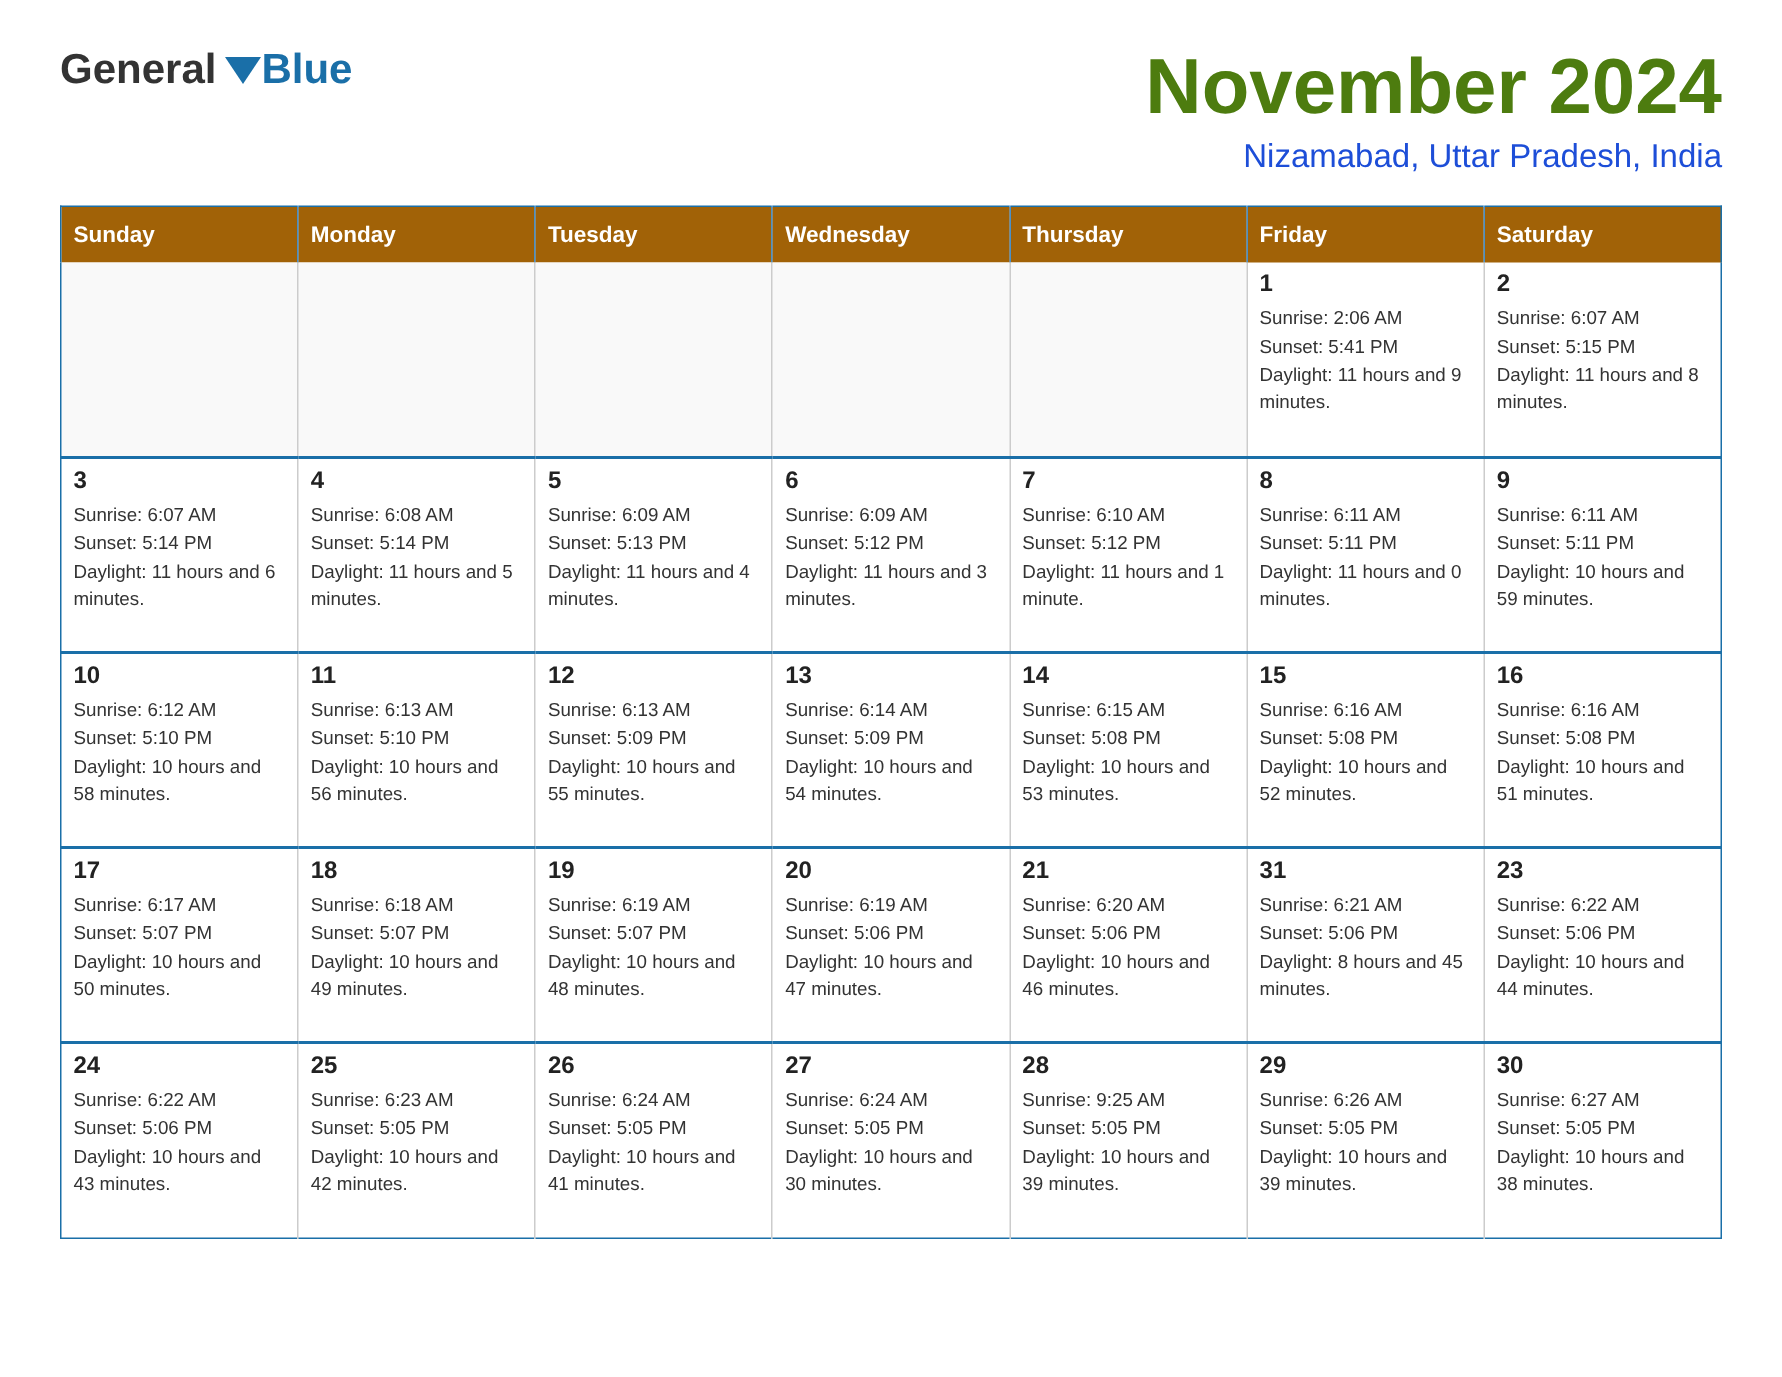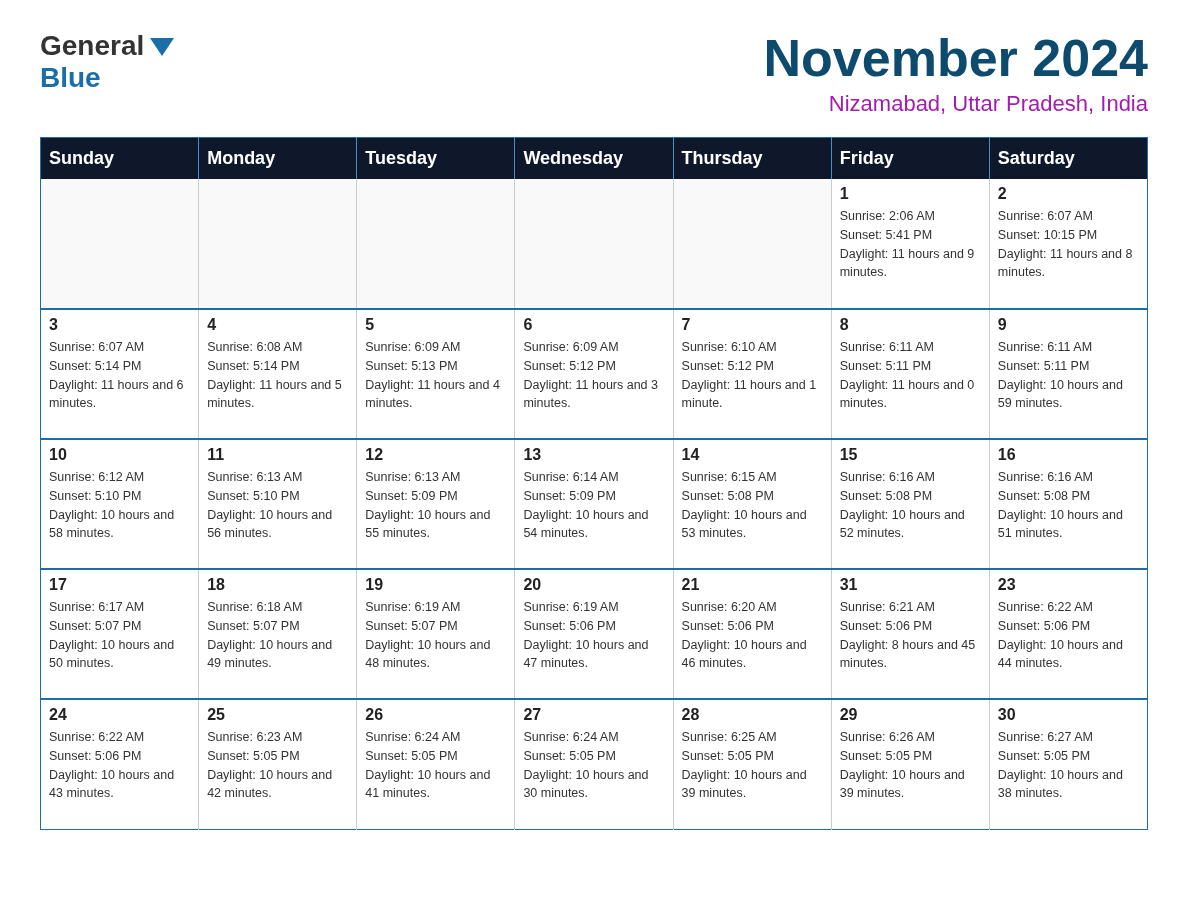--- a/index.html
+++ b/index.html
@@ -11,21 +11,20 @@
       min-height: 918px;
     }
     .header {
       display: flex;
       justify-content: space-between;
       align-items: flex-start;
       margin-bottom: 20px;
     }
     .logo {
       display: flex;
-      flex-direction: column;
       align-items: flex-start;
     }
     .logo-text {
       font-size: 28px;
       font-weight: bold;
       color: #333;
       display: flex;
       align-items: center;
       gap: 2px;
     }
@@ -38,37 +37,37 @@
       border-top: 18px solid #1a6fa8;
       display: inline-block;
       margin-left: 4px;
       margin-bottom: -2px;
     }
     .logo-blue { color: #1a6fa8; font-size: 28px; font-weight: bold; }
     .title-section { text-align: right; }
     .month-title {
       font-size: 52px;
       font-weight: bold;
-      color: #0c4a6e;
+      color: #4d7c0f;
       line-height: 1.1;
     }
     .location {
       font-size: 22px;
-      color: #a21caf;
+      color: #1d4ed8;
       margin-top: 4px;
     }
     .calendar {
       width: 100%;
       border-collapse: collapse;
       border: 1.5px solid #1a6fa8;
     }
     .calendar thead tr th {
-      background: #0f172a;
+      background: #a16207;
       color: #ffffff;
-      font-size: 18px;
+      font-size: 15px;
       font-weight: bold;
       padding: 10px 8px;
       text-align: left;
       border-right: 1px solid #4a90c8;
     }
     .calendar thead tr th:last-child { border-right: none; }
     .calendar tbody tr td {
       width: 14.28%;
       vertical-align: top;
       padding: 6px 8px 10px 8px;
@@ -132,21 +131,21 @@
         <td class="empty-cell"></td>
         <td class="empty-cell"></td>
         <td class="empty-cell"></td>
         <td class="empty-cell"></td>
         <td>
           <span class="day-number">1</span>
           <div class="day-info"><span>Sunrise: 2:06 AM</span><br><span>Sunset: 5:41 PM</span><br><span>Daylight: 11 hours and 9 minutes.</span></div>
         </td>
         <td>
           <span class="day-number">2</span>
-          <div class="day-info"><span>Sunrise: 6:07 AM</span><br><span>Sunset: 10:15 PM</span><br><span>Daylight: 11 hours and 8 minutes.</span></div>
+          <div class="day-info"><span>Sunrise: 6:07 AM</span><br><span>Sunset: 5:15 PM</span><br><span>Daylight: 11 hours and 8 minutes.</span></div>
         </td>
       </tr>
       <tr>
         <td>
           <span class="day-number">3</span>
           <div class="day-info"><span>Sunrise: 6:07 AM</span><br><span>Sunset: 5:14 PM</span><br><span>Daylight: 11 hours and 6 minutes.</span></div>
         </td>
         <td>
           <span class="day-number">4</span>
           <div class="day-info"><span>Sunrise: 6:08 AM</span><br><span>Sunset: 5:14 PM</span><br><span>Daylight: 11 hours and 5 minutes.</span></div>
@@ -244,21 +243,21 @@
         <td>
           <span class="day-number">26</span>
           <div class="day-info"><span>Sunrise: 6:24 AM</span><br><span>Sunset: 5:05 PM</span><br><span>Daylight: 10 hours and 41 minutes.</span></div>
         </td>
         <td>
           <span class="day-number">27</span>
           <div class="day-info"><span>Sunrise: 6:24 AM</span><br><span>Sunset: 5:05 PM</span><br><span>Daylight: 10 hours and 30 minutes.</span></div>
         </td>
         <td>
           <span class="day-number">28</span>
-          <div class="day-info"><span>Sunrise: 6:25 AM</span><br><span>Sunset: 5:05 PM</span><br><span>Daylight: 10 hours and 39 minutes.</span></div>
+          <div class="day-info"><span>Sunrise: 9:25 AM</span><br><span>Sunset: 5:05 PM</span><br><span>Daylight: 10 hours and 39 minutes.</span></div>
         </td>
         <td>
           <span class="day-number">29</span>
           <div class="day-info"><span>Sunrise: 6:26 AM</span><br><span>Sunset: 5:05 PM</span><br><span>Daylight: 10 hours and 39 minutes.</span></div>
         </td>
         <td>
           <span class="day-number">30</span>
           <div class="day-info"><span>Sunrise: 6:27 AM</span><br><span>Sunset: 5:05 PM</span><br><span>Daylight: 10 hours and 38 minutes.</span></div>
         </td>
       </tr>

